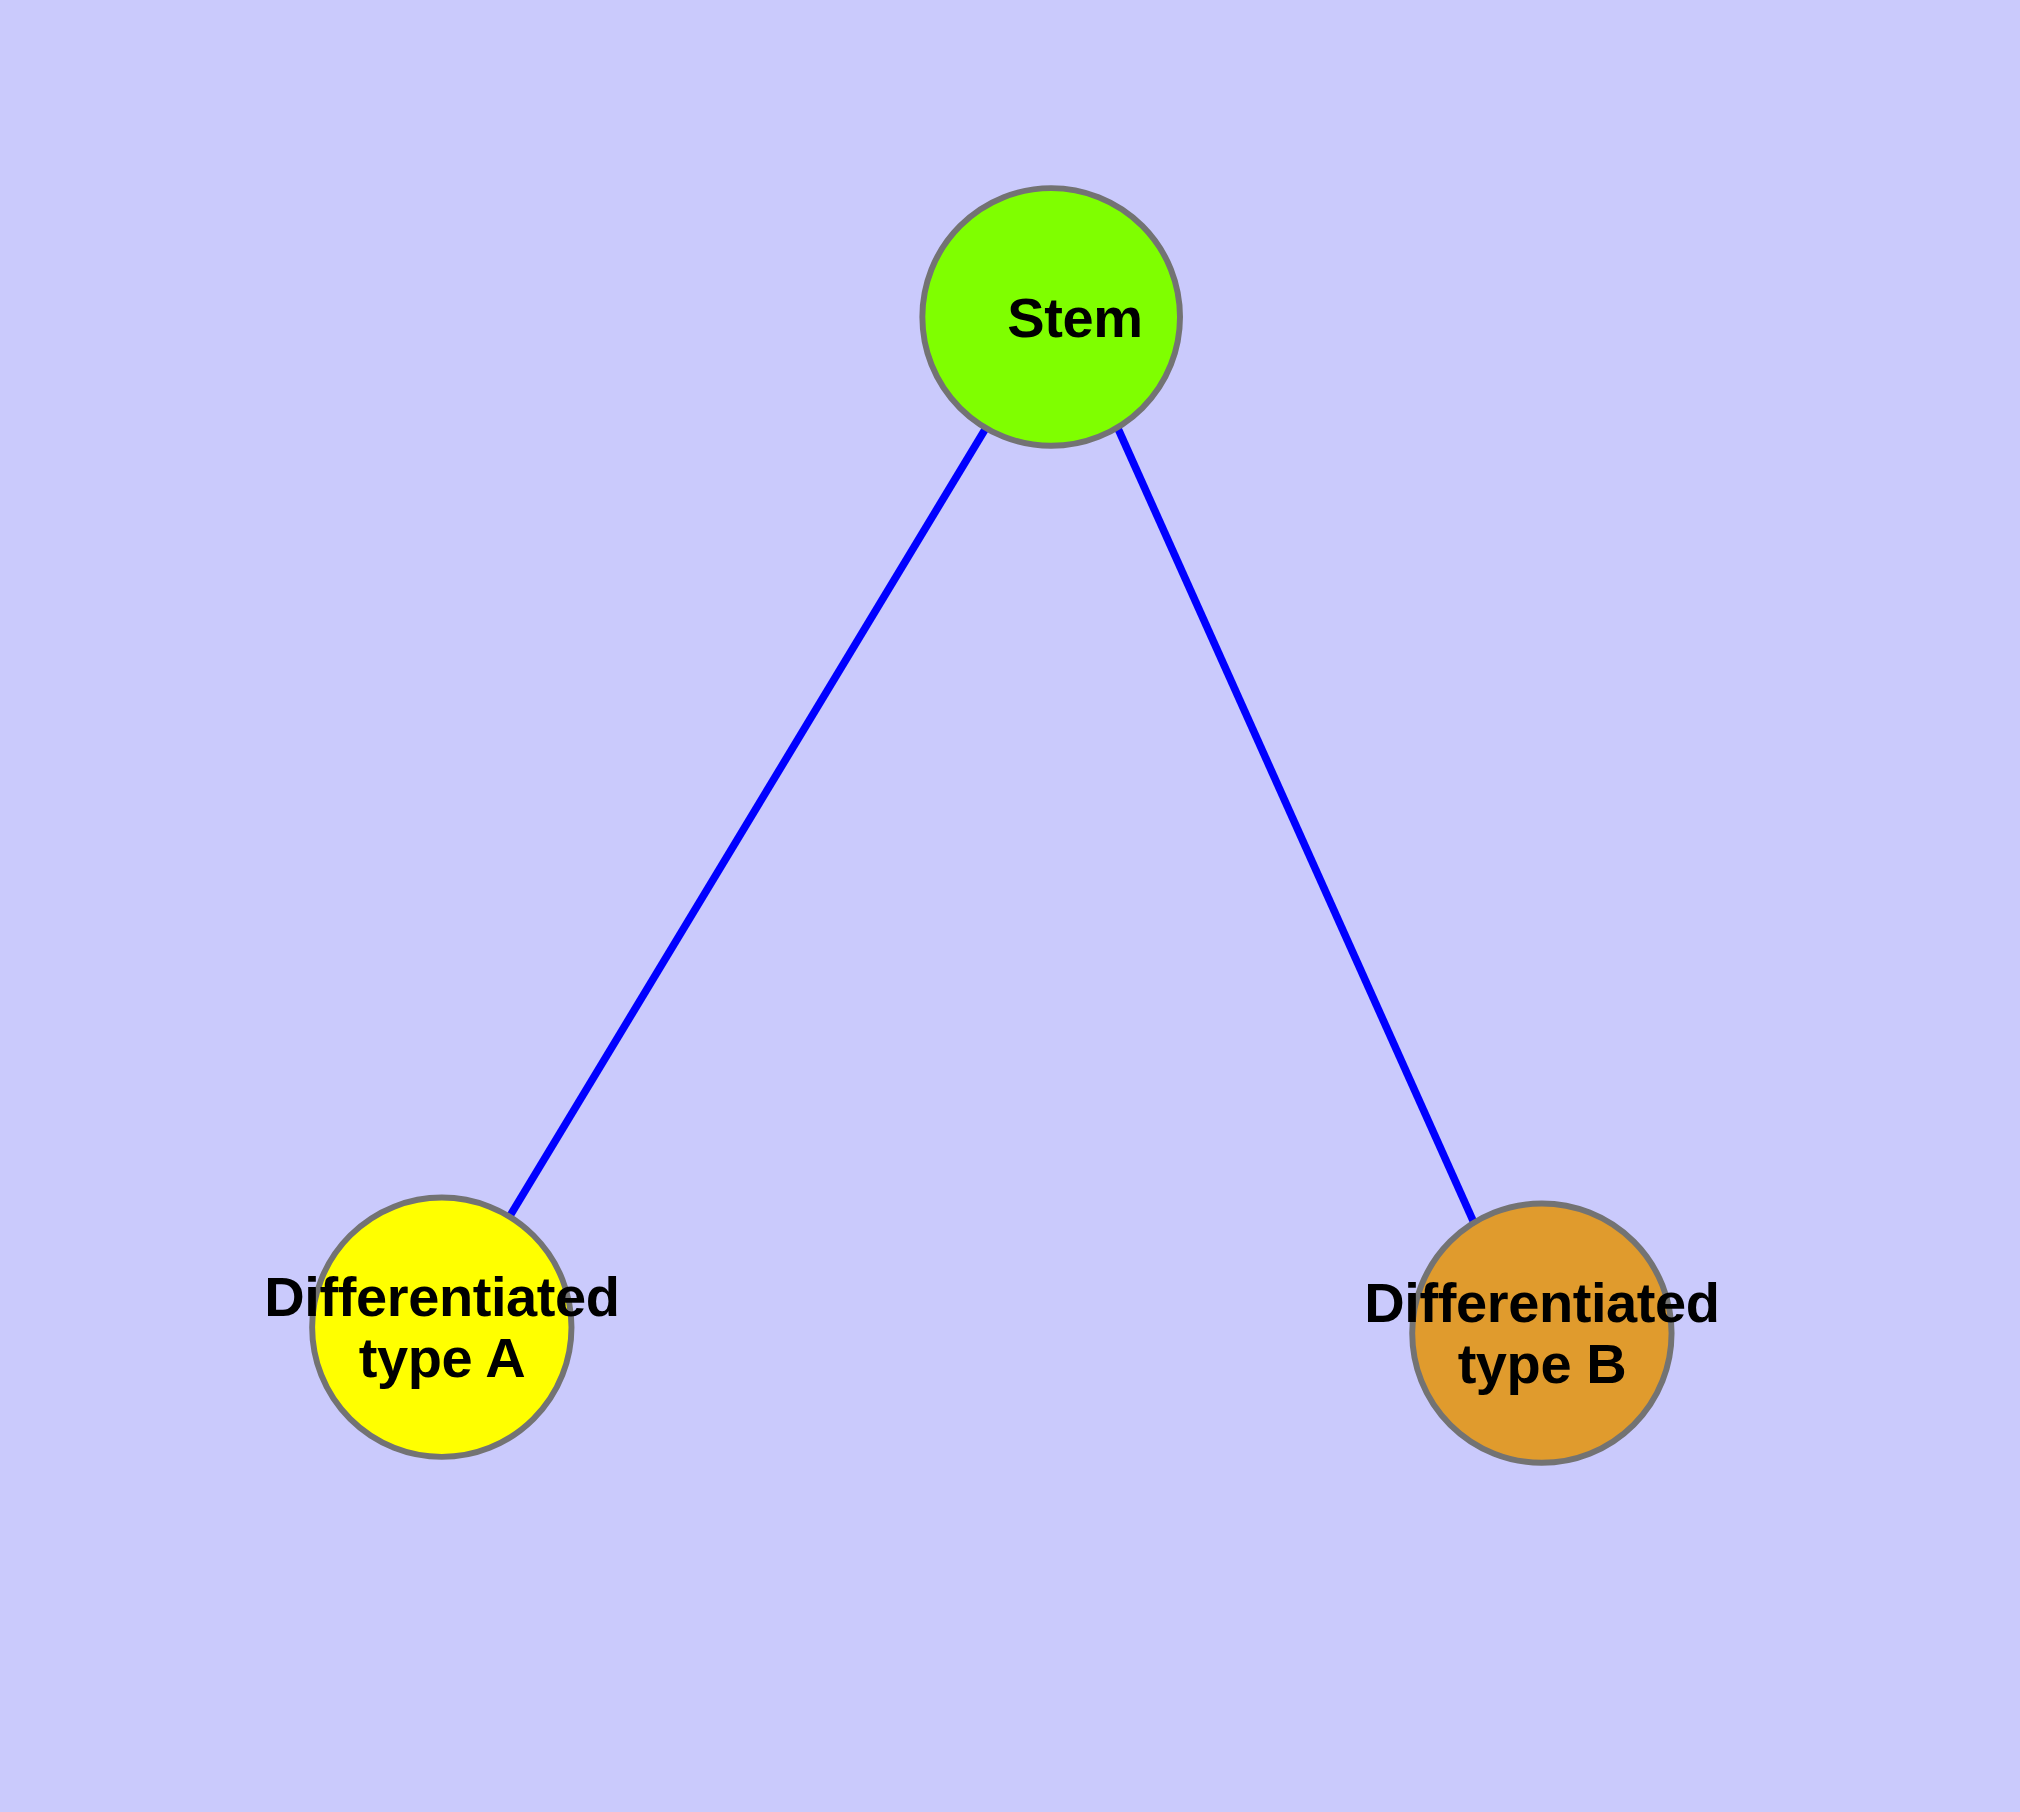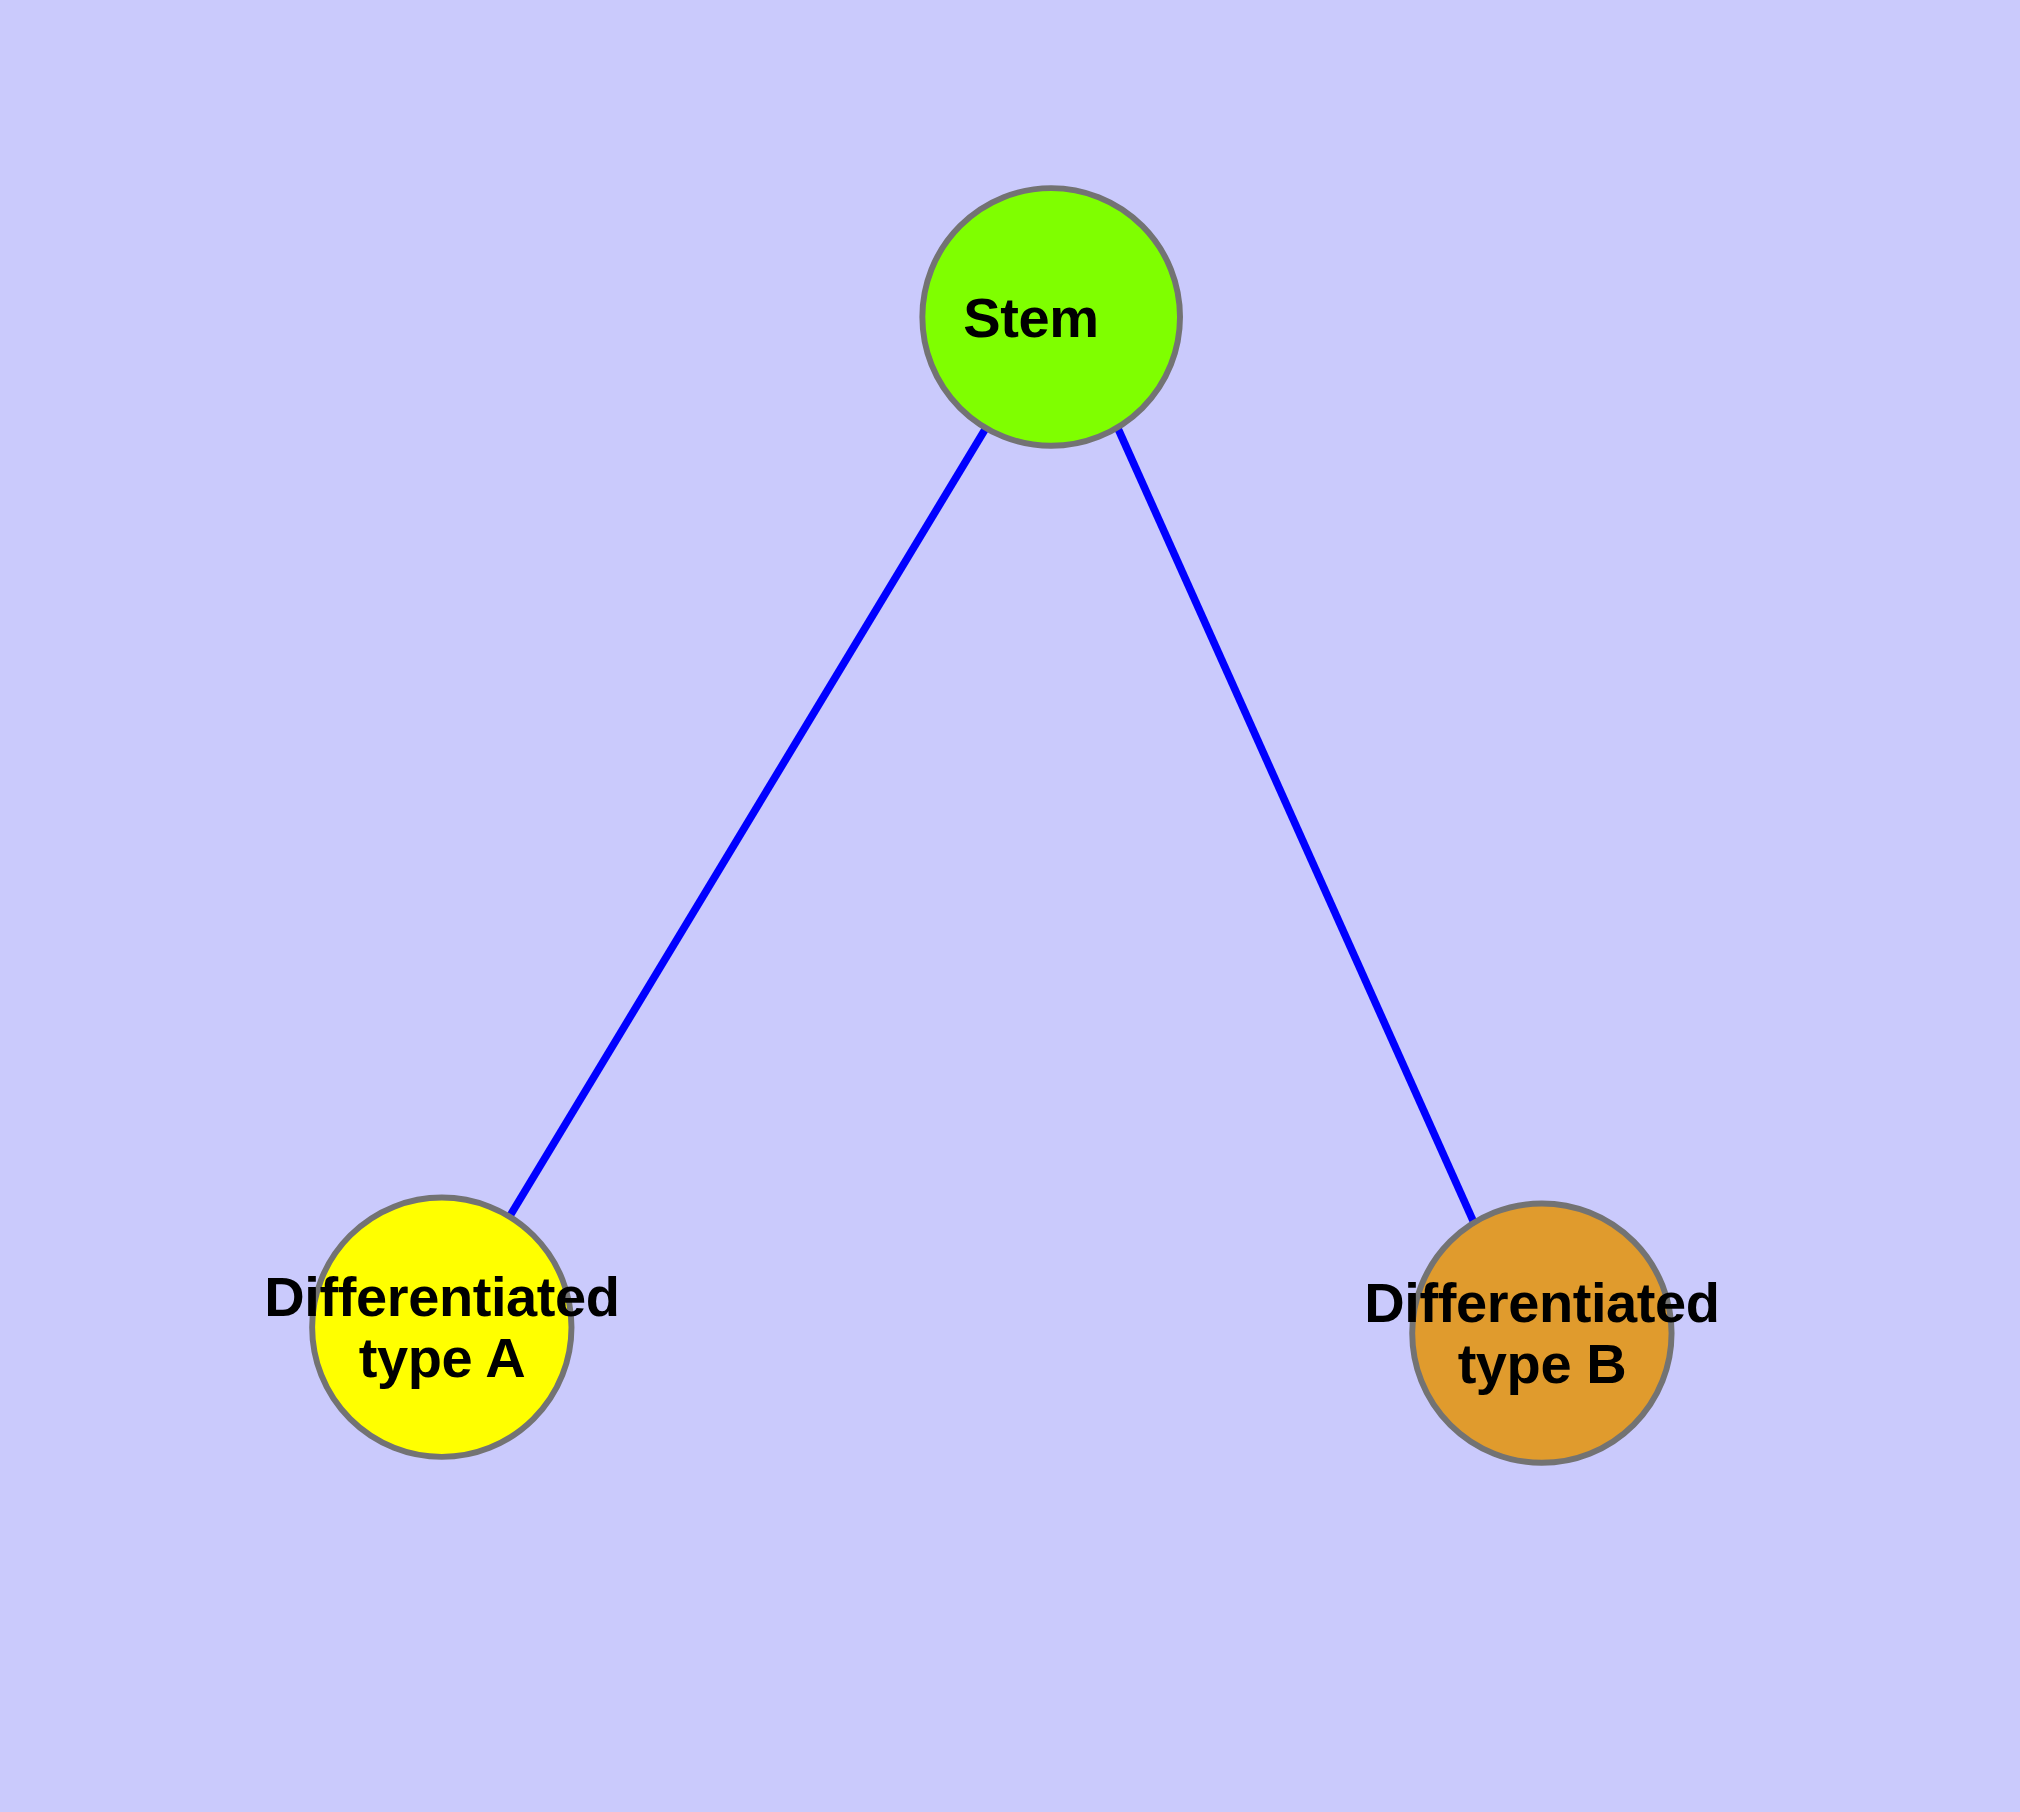--- a/index.html
+++ b/index.html
@@ -58,21 +58,21 @@
       <line class="edge-line" x1="1319" y1="506" x2="1739" y2="1443" stroke="#0000FF"></line>
     </g>
 
     <g>
       <circle class="node-circle" cx="1240" cy="374" r="152" fill="#7FFF00" stroke="#737373"></circle>
       <circle class="node-circle" cx="521" cy="1566" r="153" fill="#FFFF00" stroke="#737373"></circle>
       <circle class="node-circle" cx="1819" cy="1573" r="153" fill="#E09B2D" stroke="#737373"></circle>
     </g>
   </svg>
 
-  <div class="node-label" style="left: 1031px; top: 317px; color: rgb(0, 0, 0);">Stem</div>
+  <div class="node-label" style="left: 1075px; top: 317px; color: rgb(0, 0, 0);">Stem</div>
 
   <div class="node-label" style="left: 442px; top: 1327px; color: rgb(0, 0, 0);">Differentiated
 type A</div>
 
   <div class="node-label" style="left: 1542px; top: 1333px; color: rgb(0, 0, 0);">Differentiated
 type B</div>
 
 </div>
 
 

